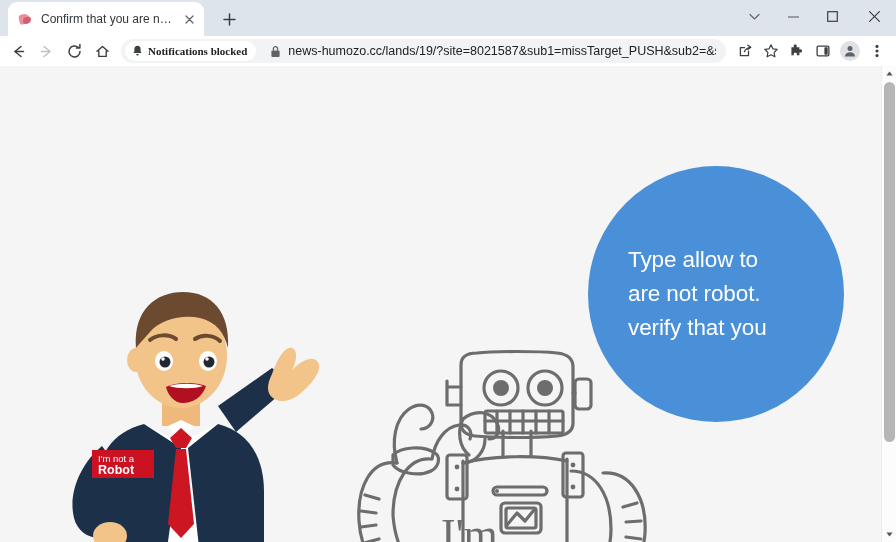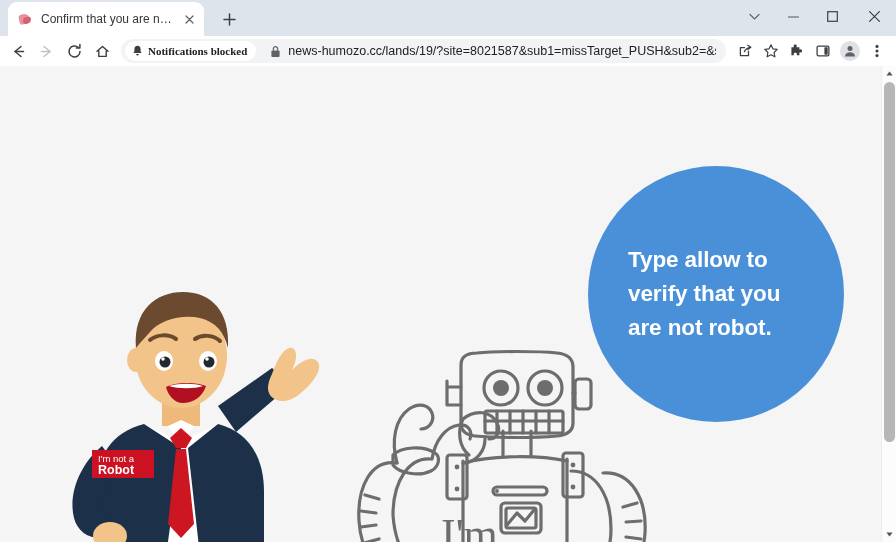--- a/index.html
+++ b/index.html
@@ -99,21 +99,21 @@
     background: #f5f5f5;
   }
 
   
   .blue-circle {
     position: absolute; left: 588px; top: 100px; width: 256px; height: 256px;
     border-radius: 50%; background: #4a90d9;
     display: flex; align-items: center; justify-content: flex-start;
   }
   .blue-text {
-    color: #ffffff; font-weight: bold; font-size: 22.5px; line-height: 34px;
+    color: #ffffff; font-weight: normal; font-size: 22.5px; line-height: 34px;
     padding-left: 40px; letter-spacing: -0.1px;
   }
 
   
   .scrollbar {
     position: absolute; right: 0; top: 66px; width: 15px; height: 476px;
     background: #fcfcfc; border-left: 1px solid #ededed;
   }
   .sb-arrow {
     position: absolute; left: 0; width: 15px; height: 15px;
@@ -383,22 +383,22 @@
 
         <g fill="#6d6d6d">
           <text x="106" y="218" font-family="'Liberation Serif', serif" font-size="44">I'm</text>
           <text x="86" y="268" font-family="'Liberation Serif', serif" font-size="46" letter-spacing="2">ROBOT</text>
         </g>
       </svg>
 
       <div class="blue-circle">
         <div class="blue-text">
           <div>Type allow to</div>
+          <div>are not robot.</div>
           <div>verify that you</div>
-          <div>are not robot.</div>
         </div>
       </div>
 
     </div>
   </div>
 
   <div class="scrollbar">
     <span class="sb-arrow up">
       <svg width="7" height="5" viewBox="0 0 7 5">
           <path d="M3.5 0.6 L6.6 4.4 L0.4 4.4 Z" fill="#555555"></path>

